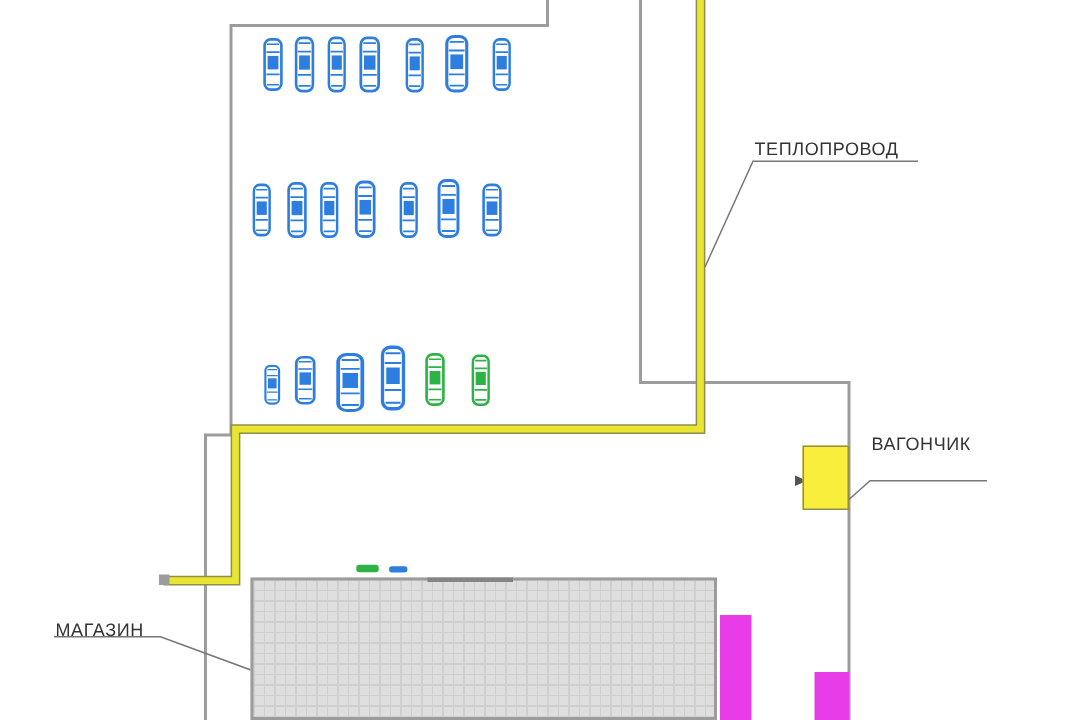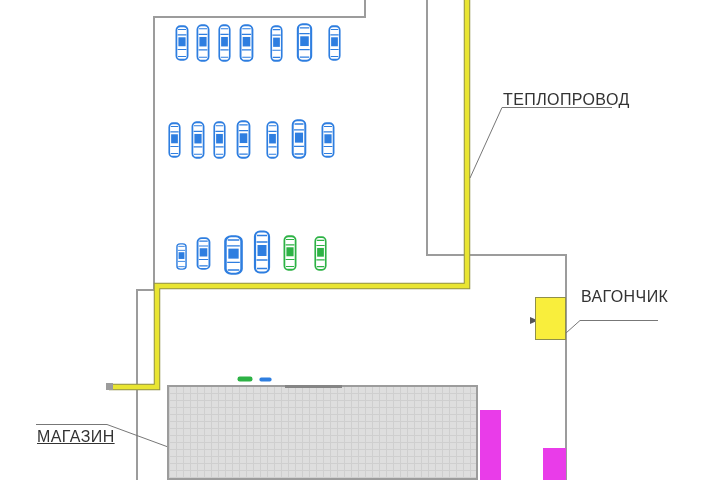--- a/index.html
+++ b/index.html
@@ -6,21 +6,21 @@
   .canvas{
     position:relative;width:720px;height:480px;background:#ffffff;overflow:hidden;
     font-family:"Liberation Sans", sans-serif;
   }
   svg.overlay{position:absolute;left:0;top:0;width:720px;height:480px;}
   .boundary{stroke:var(--boundary-gray);stroke-width:2;fill:none;}
   .pipe-under{stroke:var(--pipeline-edge);stroke-width:6.5;fill:none;}
   .pipe{stroke:var(--pipeline-yellow);stroke-width:4.5;fill:none;}
   .leader{stroke:var(--leader-gray);stroke-width:1;fill:none;}
   .plan-label{
-    position:absolute;font-size:16px;letter-spacing:.4px;color:var(--text);
+    position:absolute;font-size:12px;letter-spacing:.4px;color:var(--text);
     white-space:nowrap;line-height:13px;
   }
   .building{
     position:absolute;left:167px;top:385px;width:311px;height:95px;
     background-color:var(--building-fill);
     background-image:
       repeating-linear-gradient(0deg, var(--building-grid) 0 1px, transparent 1px 7px),
       repeating-linear-gradient(90deg, var(--building-grid) 0 1px, transparent 1px 7px);
     border:2px solid var(--boundary-gray);
     box-sizing:border-box;
@@ -216,15 +216,15 @@
       </div>
       <div class="mini-car" style="left: 259px; top: 377px; width: 13px; height: 5px; color: rgb(46, 126, 224);">
         <svg viewBox="0 0 16 6" preserveAspectRatio="none">
           <rect x="0.5" y="0.5" width="15" height="5" rx="2.2" fill="currentColor"></rect>
         </svg>
       </div>
     </div>
 
   <div class="plan-label" style="left:503px;top:93px;">ТЕПЛОПРОВОД</div>
   <div class="plan-label" style="left:581px;top:290px;">ВАГОНЧИК</div>
-  <div class="plan-label" style="left:37px;top:430px;text-decoration:underline;">МАГАЗИН</div>
+  <div class="plan-label" style="left:37px;top:414px;">МАГАЗИН</div>
 
 </div>
 
 </body></html>

